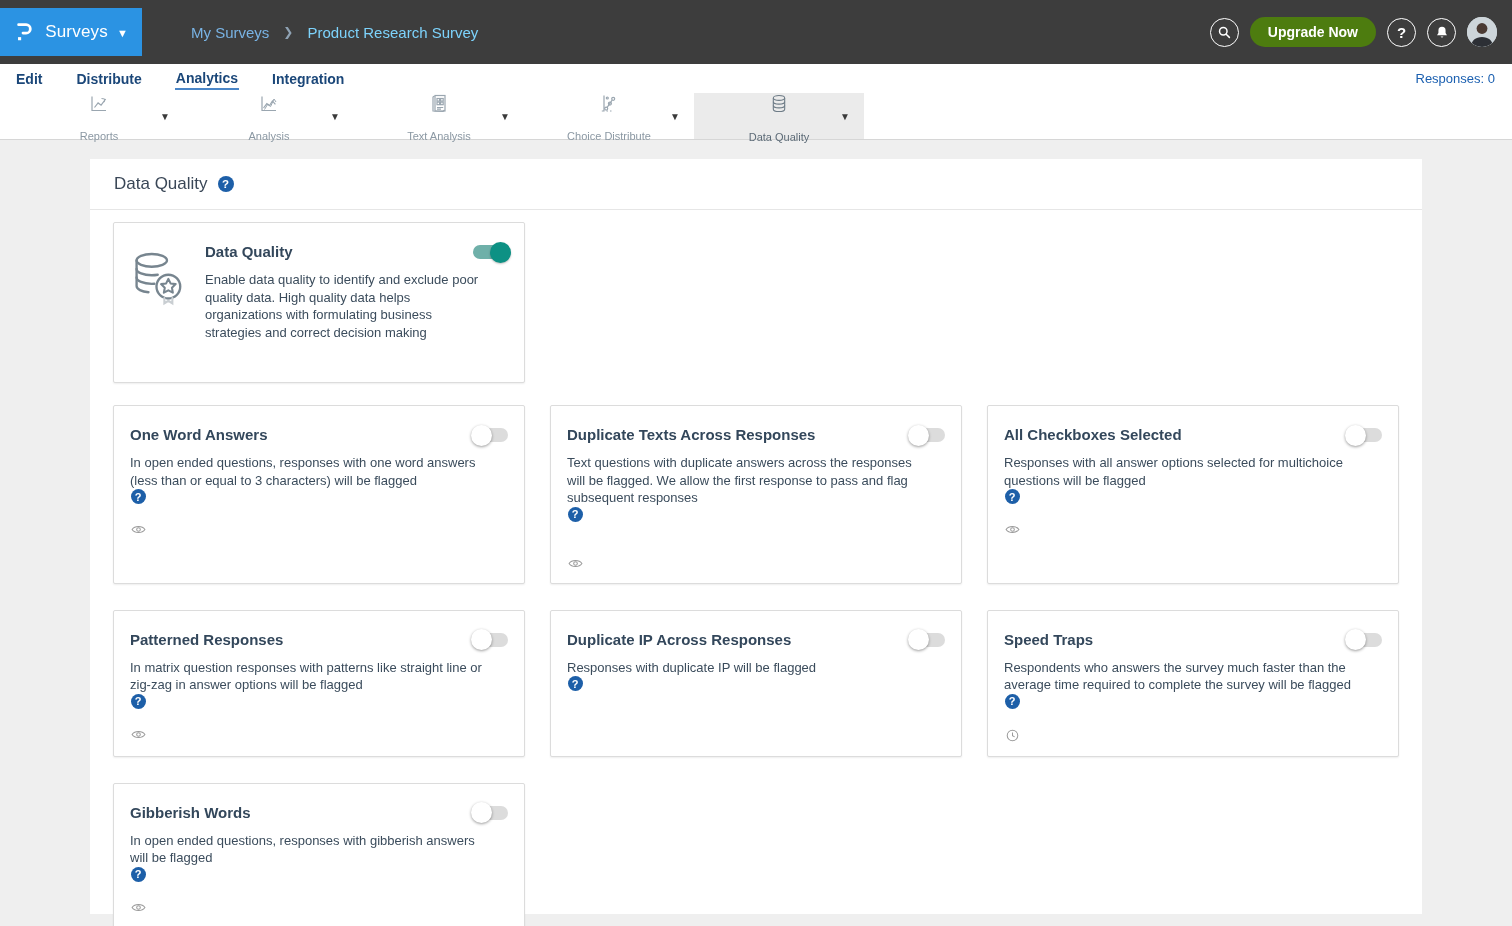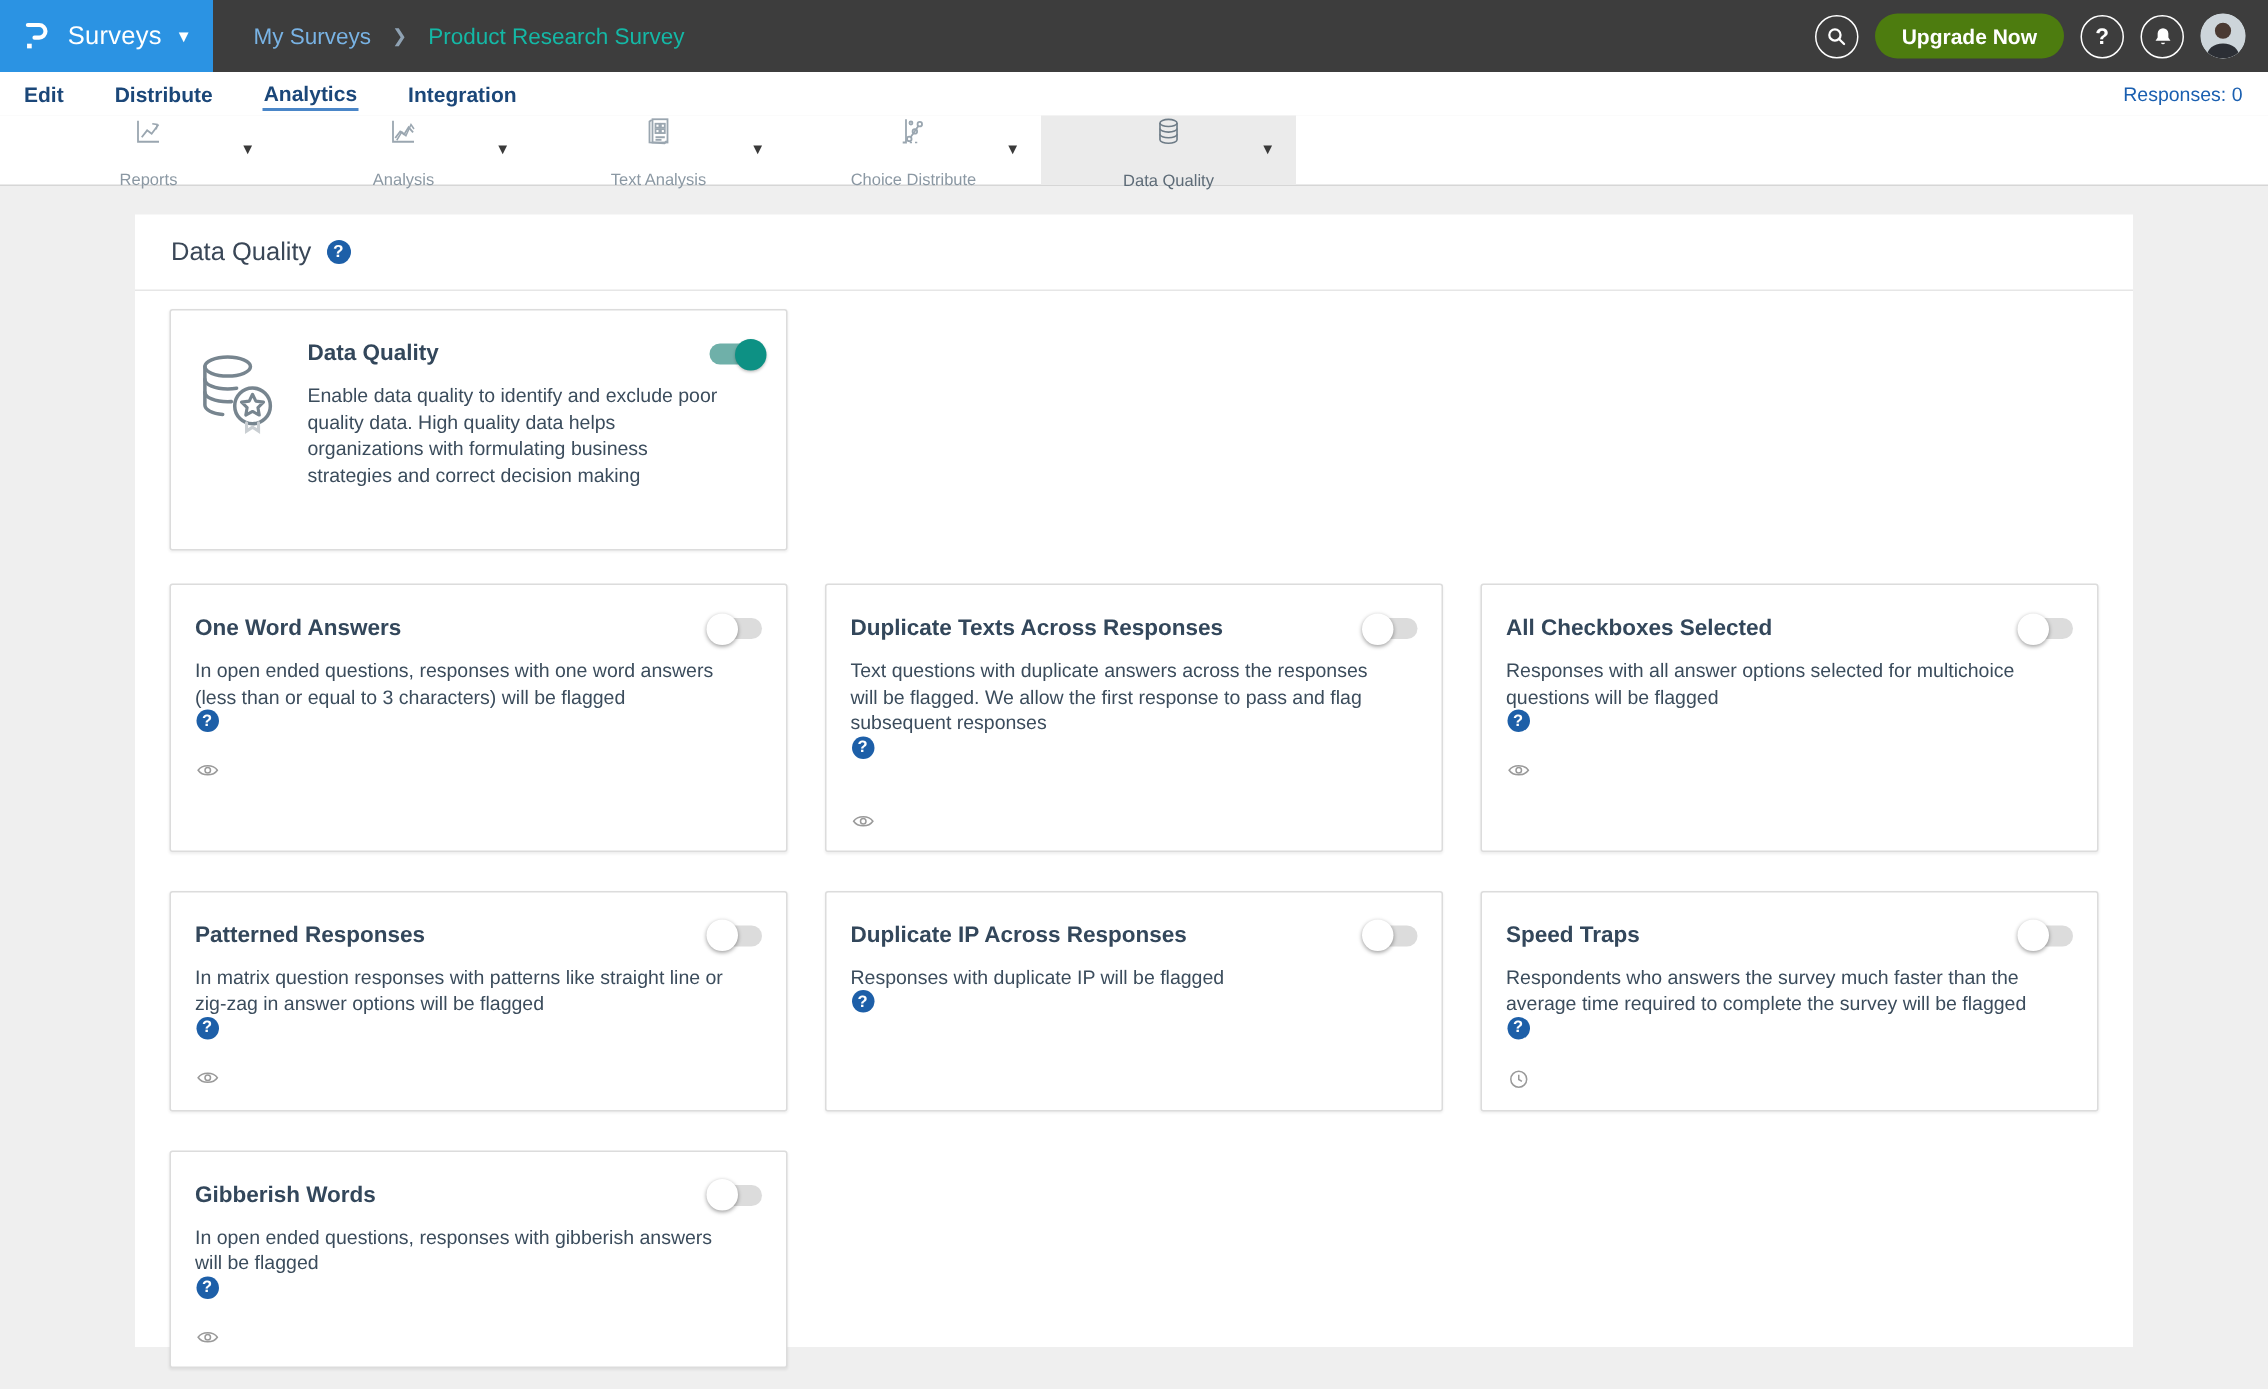--- a/index.html
+++ b/index.html
@@ -1,27 +1,27 @@
 <!DOCTYPE html>
 <html><head>
 <meta charset="utf-8">
 <style>
   * { margin:0; padding:0; box-sizing:border-box; }
   html,body { width:1512px; height:926px; overflow:hidden; }
   body { font-family:"Liberation Sans", sans-serif; background:#efefef; color:#33475b; }
 
   
-  .topbar { height:48px; background:#3d3d3d; display:flex; align-items:center; }
+  .topbar { height:64px; background:#3d3d3d; display:flex; align-items:center; }
   .brand { width:142px; height:48px; background:#2b93e3; display:flex; align-items:center; justify-content:center; gap:9px; cursor:pointer; }
   .brand-label { color:#fff; font-size:17px; font-weight:400; letter-spacing:.2px; }
   .brand-caret { color:#fff; font-size:11px; margin-top:2px; }
   .breadcrumb { display:flex; align-items:center; gap:14px; margin-left:27px; font-size:15px; }
-  .crumb-parent { color:#79b3e4; cursor:pointer; }
+  .crumb-parent { color:#79b3e4; cursor:pointer;margin-left:22px; }
   .crumb-sep { color:#8fa2b3; font-size:12px; }
-  .crumb-current { color:#14b8a6; }
+  .crumb-current { color:#7dd3fc; }
   .topbar-right { margin-left:auto; display:flex; align-items:center; gap:11px; padding-right:15px; }
   .circle-btn { width:29px; height:29px; border:1.5px solid #fff; border-radius:50%; display:flex; align-items:center; justify-content:center; cursor:pointer; background:transparent; color:#fff; font-size:15px; font-weight:700; }
   .upgrade-btn { height:30px; padding:0 18px; background:#4d7c0f; border:none; border-radius:15px; color:#fff; font-size:14px; font-weight:700; font-family:inherit; cursor:pointer; }
   .avatar { width:30px; height:30px; border-radius:50%; overflow:hidden; background:#cfd6da; cursor:pointer; }
 
   
   .tabs-row { height:29px; background:#fff; display:flex; align-items:center; padding:0 17px 0 15px; }
   .tab { font-size:14px; font-weight:700; color:#1b4779; margin-right:32px; cursor:pointer; padding:2px 1px; }
   .tab.active { border-bottom:2px solid #4a86c8; }
   .responses { margin-left:auto; font-size:13px; color:#1a5fb0; }

